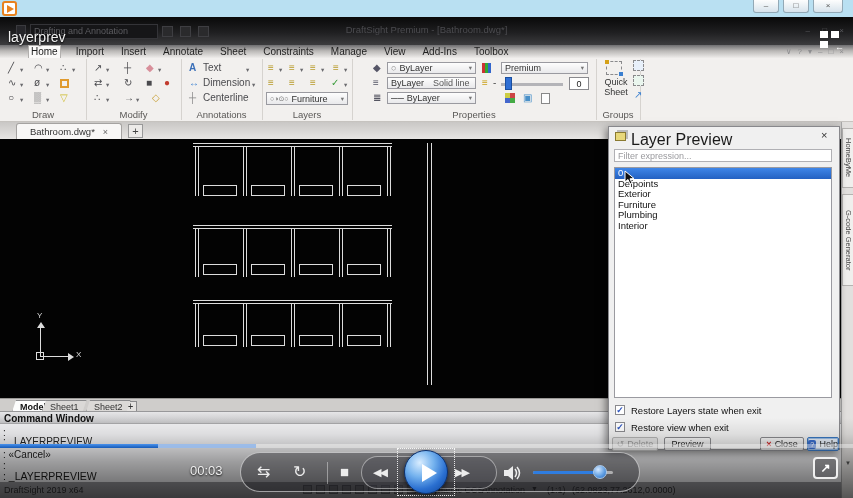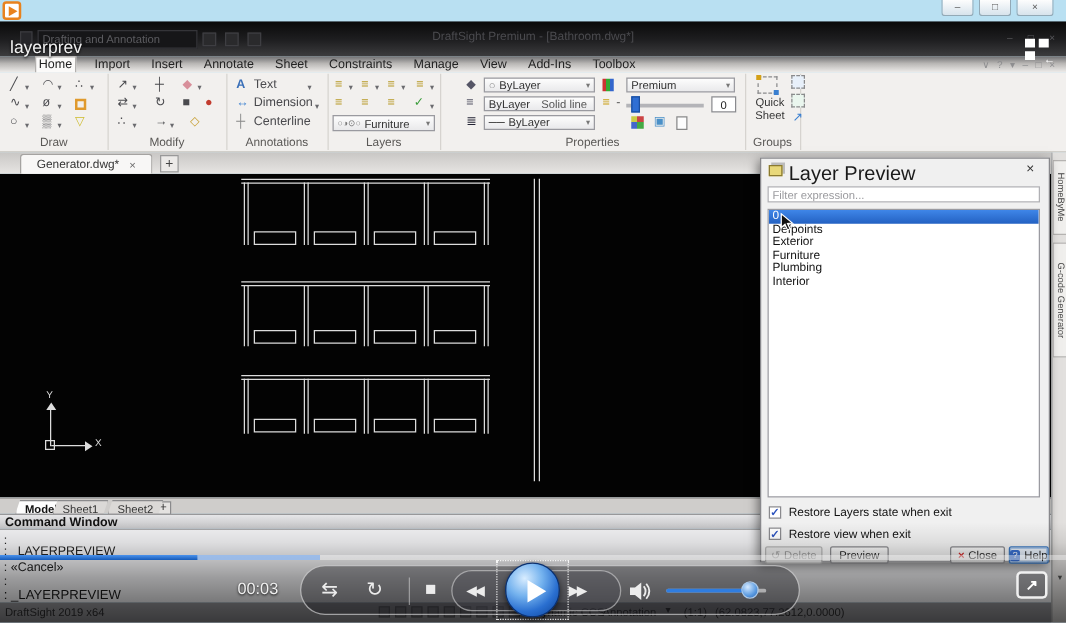--- a/index.html
+++ b/index.html
@@ -281,21 +281,21 @@
       <div>Quick</div>
         <div>Sheet</div>
     </div>
     <div class="abs" style="left:633px;top:2px;width:11px;height:11px;border:1px dashed #8a8a8c;background:#e8f0fa;"></div>
     <div class="abs" style="left:633px;top:17px;width:11px;height:11px;border:1px dashed #8a8a8c;background:#eaf6ee;"></div>
     <span class="ric" style="left:634px;top:31px;color:#3a7fd0;">↗</span>
   </div>
 
   <div class="abs" id="doctabbar">
     <div id="doctab">
-      <span>Generator.dwg*</span>
+      <span>Bathroom.dwg*</span>
       <span class="x">×</span>
     </div>
     <div id="newtab">+</div>
   </div>
 
   <div class="abs" id="canvas">
 
     <div class="wline" style="left:427px;top:4px;width:5px;height:242px;border-left:1px solid #dcdcdc;border-right:1px solid #dcdcdc;"></div>
 
     <div>

